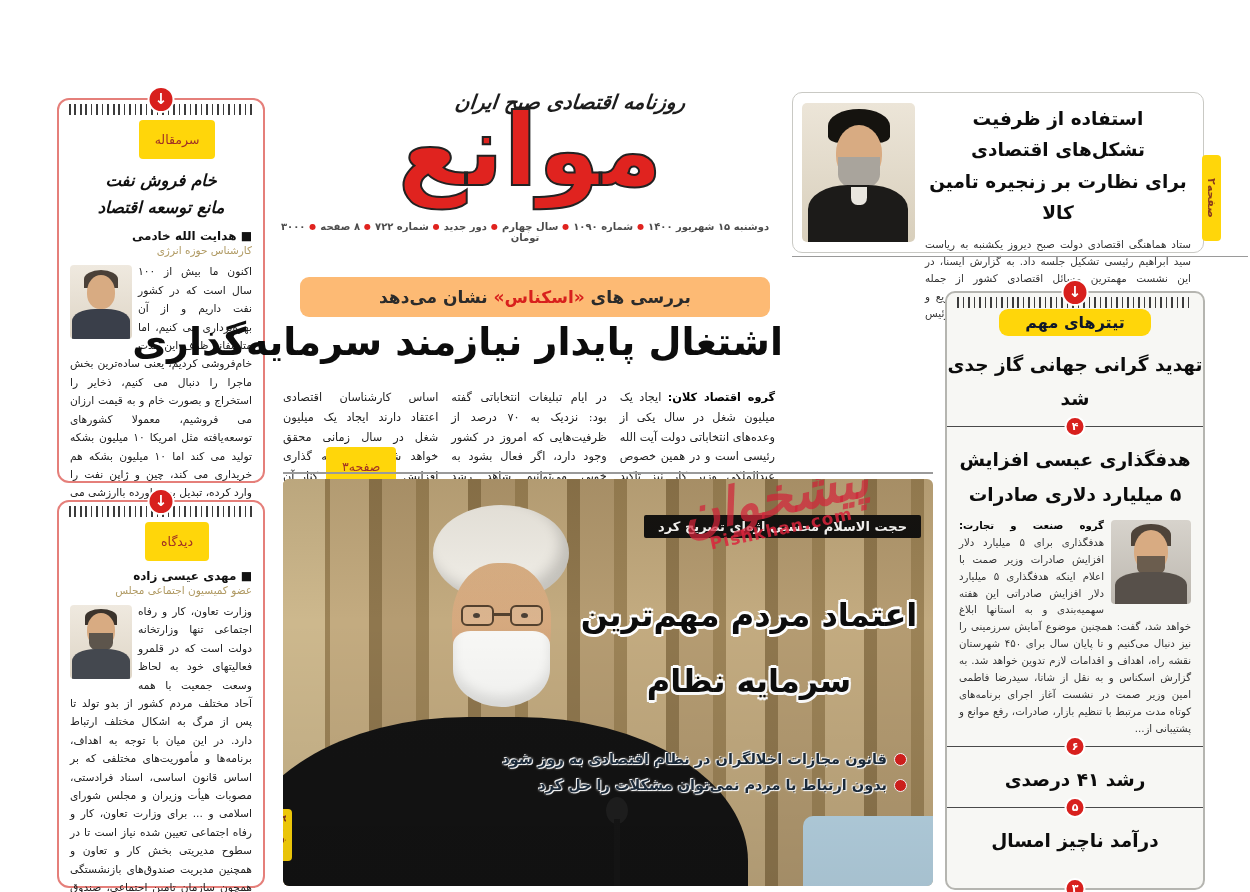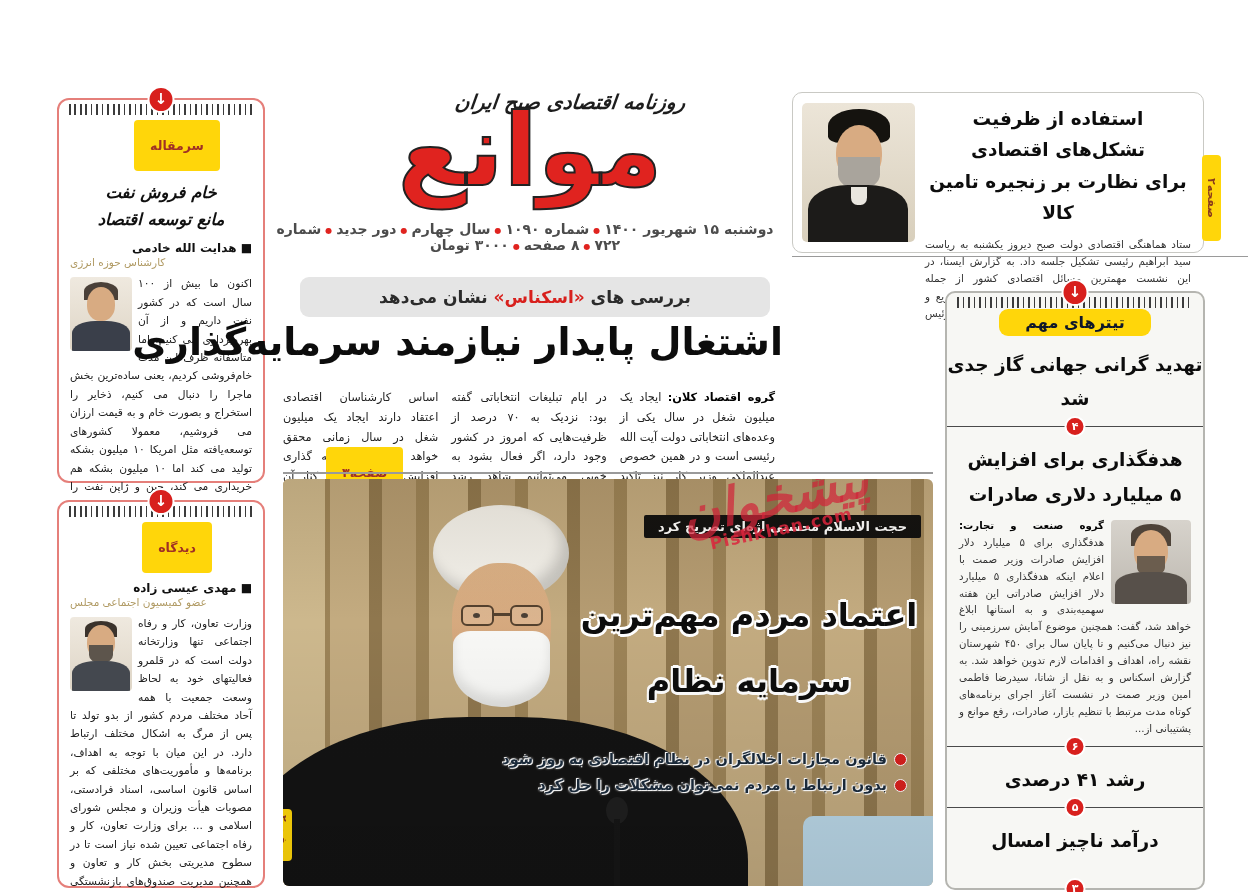--- a/index.html
+++ b/index.html
@@ -12,62 +12,62 @@
   .abs { position:absolute; }
 
   
   .slogan { left:455px; top:90px; width:320px; text-align:left;
     font-size:20px; font-weight:bold; font-style:italic; color:#1d1d1d;
     transform:skewX(-6deg); }
   .logo { left:285px; top:98px; width:490px; text-align:center;
     font-size:100px; line-height:1.05; font-weight:800; color:#e0231f;
     -webkit-text-stroke:2px #222; letter-spacing:-2px; }
   .dateline { left:265px; top:221px; width:520px; text-align:center;
-    font-size:14px; font-weight:bold; color:#4c4c4c; }
+    font-size:10px; font-weight:bold; color:#4c4c4c; }
   .dateline .dot::after, .edate .dot::after { content:"●"; color:#e0231f; margin:0 4px; font-size:8px; vertical-align:1px; }
   .edate { left:265px; top:240px; width:520px; text-align:center; direction:ltr;
     font-size:11px; letter-spacing:3px; color:#8a8a8a; font-weight:bold; }
 
   
   .redbox { border:2px solid #e57f7a; border-radius:12px; background:#fff; }
   .comb { position:absolute; top:4px; left:10px; right:10px; height:11px;
     background:repeating-linear-gradient(90deg,#3c3c3c 0 1.5px,transparent 1.5px 5.5px); }
   .arrow-badge { position:absolute; top:-14px; left:50%; transform:translateX(-50%);
     width:27px; height:27px; border-radius:50%; background:#d8201d; border:2px solid #fff;
     color:#fff; font-size:15px; font-weight:bold; text-align:center; line-height:23px; }
-  .ytag { display:inline-block; background:#ffd60a; color:#a03025; font-weight:bold;
-    font-size:12.5px; padding:18px 16px; border-radius:4px;margin-left:32px; }
+  .ytag { display:inline-block; background:#ffd60a; color:#a03025; font-weight:normal;
+    font-size:12.5px; padding:12px 16px; border-radius:4px;margin-left:32px; }
   .vtab { background:#ffd60a; color:#8a3a1d; font-weight:bold; font-size:11px;
     writing-mode:vertical-rl; text-align:center; border-radius:4px; padding:6px 3px; }
 
   
   .colbox { width:208px; padding:20px 11px 8px 11px; text-align:center; }
   .colbox .title { font-size:16.5px; font-weight:800; color:#101010; line-height:1.65; margin-top:8px;font-style:italic; }
   .colbox .author { text-align:right; font-size:12px; font-weight:800; color:#111; margin-top:8px; }
-  .colbox .role { text-align:left; font-size:10.5px; color:#b09a63; margin-top:1px; }
+  .colbox .role { text-align:right; font-size:10.5px; color:#b09a63; margin-top:1px; }
   .colbox .body { text-align:justify; font-size:10.7px; line-height:1.72; color:#212121; margin-top:7px; }
   .colbox .inset-photo { float:left; width:62px; height:74px; border-radius:4px; margin:2px 6px 4px 0;
     position:relative; overflow:hidden; background:linear-gradient(#efe9df,#ded5c6); }
   .colbox .footer { text-align:right; font-size:11.5px; font-weight:800; color:#111; margin-top:9px; }
 
   .head-shape { position:absolute; border-radius:50% 50% 45% 45%; background:#d8ab82; }
   .hair-shape { position:absolute; border-radius:50% 50% 0 0; background:#2e2620; }
   .suit-shape { position:absolute; border-radius:40% 40% 0 0; background:#30343c; }
   .beard-shape{ position:absolute; border-radius:0 0 45% 45%; }
 
   
   .topstory { left:792px; top:92px; width:412px; height:161px; border:1.5px solid #c9c9c4;
     border-radius:10px; background:#fff; padding:10px 12px 19px 132px; }
   .topstory .hl { text-align:center; font-size:18.5px; font-weight:800; color:#0d0d0d; line-height:1.7; }
   .topstory .body { text-align:justify; font-size:10.4px; line-height:1.66; color:#333; margin-top:7px; }
   .topstory-photo { position:absolute; left:9px; top:10px; width:113px; height:139px;
     border-radius:5px; overflow:hidden; background:linear-gradient(#ece5d8,#d8cfbc); }
 
   
-  .kicker-pill { left:300px; top:277px; width:470px; height:40px; background:#e5e5e5;
+  .kicker-pill { left:300px; top:277px; width:470px; height:40px; background:#fdba74;
     border-radius:9px; text-align:center; line-height:40px; font-size:17px; font-weight:800; color:#2b2b2b; }
   .kicker-pill .brand { color:#d8201d; }
   .main-hl { left:275px; top:320px; width:508px; text-align:center; white-space:nowrap;
     font-size:38px; font-weight:900; color:#0c0c0c; letter-spacing:-1px; }
   .lead { left:283px; top:388px; width:492px; display:flex; gap:13px; }
   .lead .col { flex:1; font-size:11.3px; line-height:1.75; text-align:justify; color:#222; }
   .lead .bold-start { font-weight:800; color:#000; }
   .rule { background:#9a9a9a; }
 
   
@@ -248,21 +248,21 @@
     <div class="comb"></div>
     <div class="arrow-badge">↓</div>
     <span class="tag-pill">تیترهای مهم</span>
 
     <div class="sb-title" style="margin-top:12px;">تهدید گرانی جهانی گاز جدی شد</div>
     <div class="sb-div">
       <span class="num-badge">۴</span>
     </div>
 
     <div class="sb-title">
-      <div>هدفگذاری برای افزایش</div>
+      <div>هدفگذاری عیسی افزایش</div>
       <div>۵ میلیارد دلاری صادرات</div>
     </div>
     <div class="sb-body">
       <span class="sb-photo">
         <span class="hair-shape" style="left:20px; top:4px; width:40px; height:22px; background:#4e4339;"></span>
         <span class="head-shape" style="left:23px; top:10px; width:34px; height:42px;"></span>
         <span class="beard-shape" style="left:26px; top:36px; width:28px; height:20px; background:#6b5d4e;"></span>
         <span class="suit-shape" style="left:4px; top:52px; width:72px; height:32px; background:#57504a;"></span>
       </span><span class="bold-start" style="font-weight:800; color:#000;">گروه صنعت و تجارت:</span><span> هدفگذاری برای ۵ میلیارد دلار افزایش صادرات وزیر صمت با اعلام اینکه هدفگذاری ۵ میلیارد دلار افزایش صادراتی این هفته سهمیه‌بندی و به استانها ابلاغ خواهد شد، گفت: همچنین موضوع آمایش سرزمینی را نیز دنبال می‌کنیم و تا پایان سال برای ۴۵۰ شهرستان نقشه راه، اهداف و اقدامات لازم تدوین خواهد شد. به گزارش اسکناس و به نقل از شاتا، سیدرضا فاطمی امین وزیر صمت در نشست آغاز اجرای برنامه‌های کوتاه مدت مرتبط با تنظیم بازار، صادرات، رفع موانع و پشتیبانی از...</span>
     </div>

